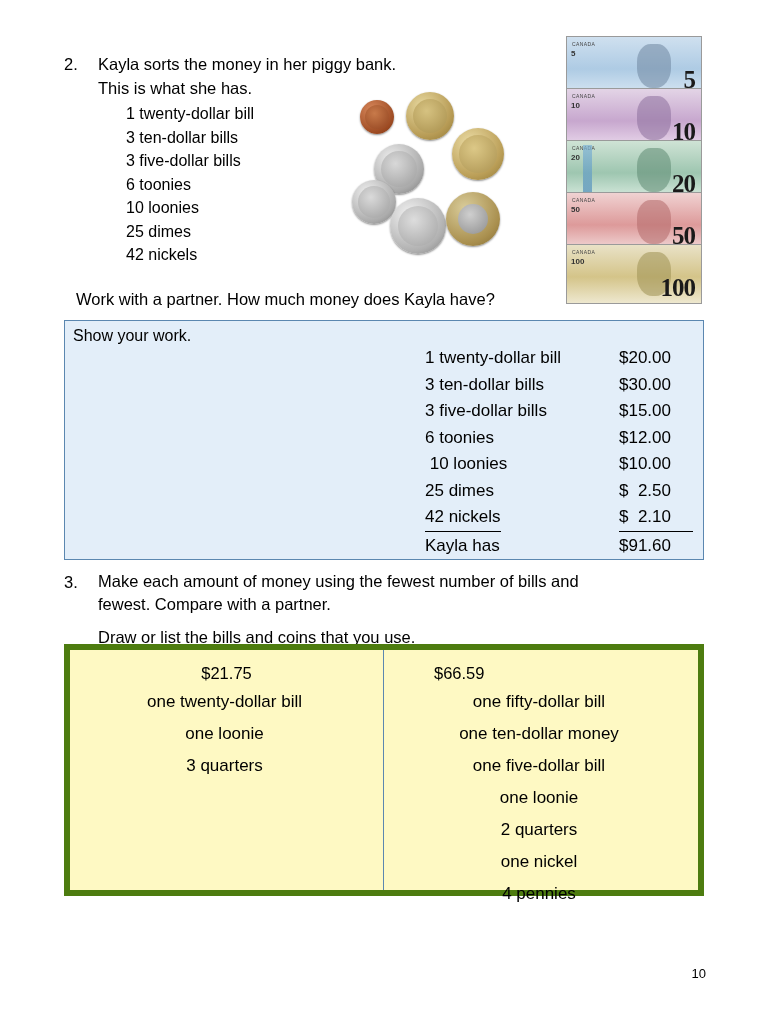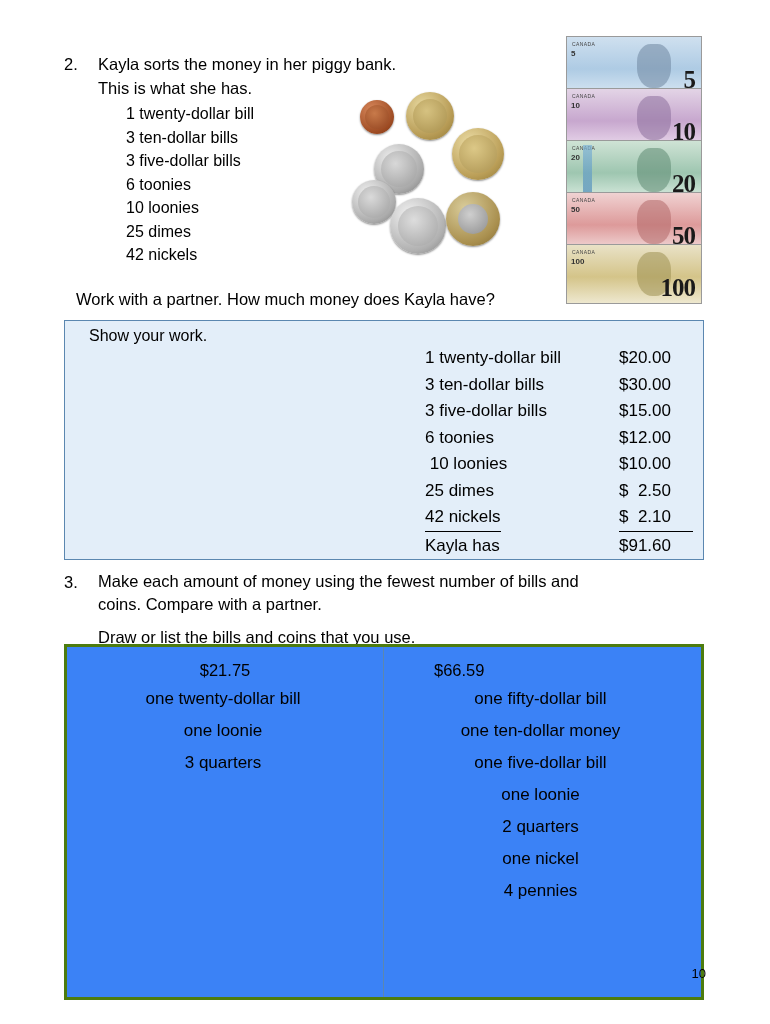--- a/index.html
+++ b/index.html
@@ -201,21 +201,21 @@
     left: 64px;
     top: 320px;
     width: 640px;
     height: 240px;
     border: 1px solid #5b87b0;
     background: #e3eef9;
     box-sizing: border-box;
   }
   .workbox .label {
     position: absolute;
-    left: 24px;
+    left: 8px;
     top: 6px;
     font-size: 16px;
   }
   .calc {
     position: absolute;
     left: 360px;
     top: 24px;
     width: 268px;
   }
   .calc-row {
@@ -244,23 +244,23 @@
     margin-top: 12px;
     font-size: 16.5px;
   }
 
   
   .answer-table {
     position: absolute;
     left: 64px;
     top: 644px;
     width: 640px;
-    height: 356px;
-    border: 3px solid #4d7c0f;
-    background: #3b82f6;
+    height: 252px;
+    border: 6px solid #4d7c0f;
+    background: #fef9c3;
     box-sizing: border-box;
     display: flex;
   }
   .answer-cell {
     flex: 1 1 50%;
     box-sizing: border-box;
     padding: 10px 12px 0 12px;
     position: relative;
   }
   .answer-cell.left { border-right: 1px solid #5b87b0; }
@@ -403,21 +403,21 @@
         <span class="amt">$91.60</span>
       </div>
     </div>
   </div>
 
   <div class="q3">
     <div class="q-row">
       <div class="q-num">3.</div>
       <div class="q-text">
         <div>Make each amount of money using the fewest number of bills and</div>
-        <div>coins. Compare with a partner.</div>
+        <div>fewest. Compare with a partner.</div>
       </div>
     </div>
     <div class="q3-sub">Draw or list the bills and coins that you use.</div>
   </div>
 
   <div class="answer-table">
     <div class="answer-cell left">
       <div class="amount">$21.75</div>
       <div class="line">one twenty-dollar bill</div>
       <div class="line">one loonie</div>

